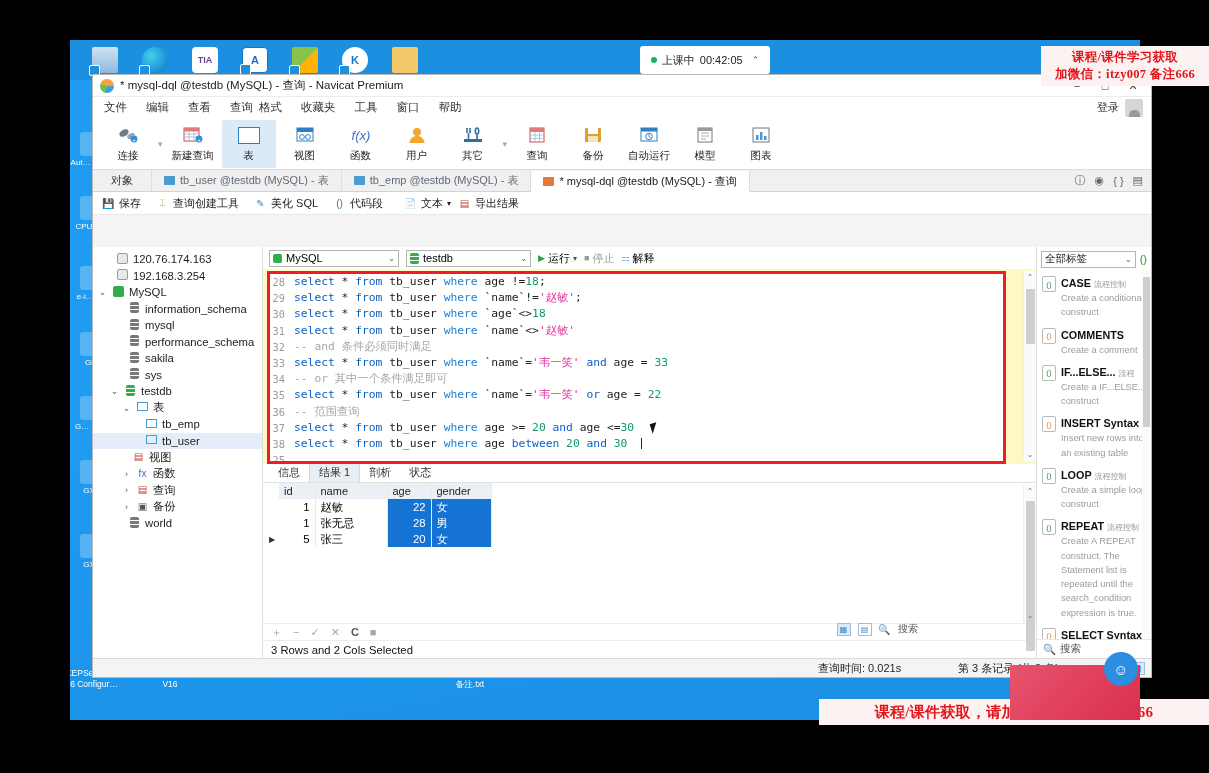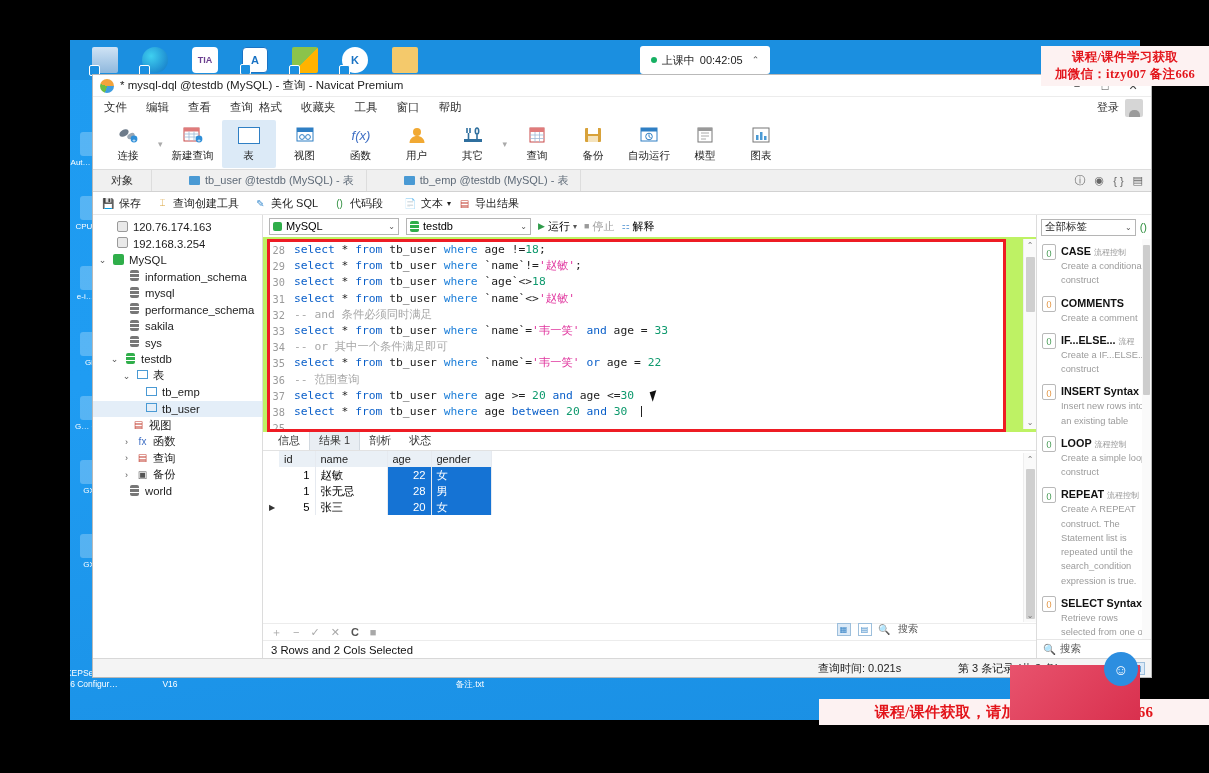--- a/index.html
+++ b/index.html
@@ -105,21 +105,21 @@
   .rb-sep { color:#aaa; font-size:9px; padding:0 1px; align-self:center; }
   .grid-ic { width:22px; height:17px; border:1.6px solid #2f7fc4; background:#fff; }
   .grid-ic .top { height:4px; background:#2f7fc4; }
   .grid-ic .bdy { height:100%; background:
      repeating-linear-gradient(to right,transparent 0 6px,#9cc3e4 6px 7px),
      repeating-linear-gradient(to bottom,transparent 0 4px,#9cc3e4 4px 5px); }
 
   
   #nv-tabs {
     height:22px; background:#f0f0f0; display:flex; align-items:stretch;
-    border-bottom:1px solid #d2d2d2; font-size:11px;gap:25px;
+    border-bottom:1px solid #d2d2d2; font-size:11px;
   }
   .nvtab {
     display:flex; align-items:center; gap:5px; padding:0 12px;
     color:#5f6b78; border-right:1px solid #ddd; white-space:nowrap;
   }
   .nvtab.obj { color:#333; padding:0 18px; }
   .nvtab.active { background:#fff; color:#1a1a1a; border-bottom:1px solid #fff;
                   position:relative; top:1px; }
   .tabico { width:11px; height:9px; background:#4a9ad4; border-radius:1px; }
   .tabico.q { background:#e07b39; }
@@ -129,21 +129,21 @@
   
   #nv-qtoolbar {
     height:23px; background:#fff; display:flex; align-items:center;
     gap:15px; padding-left:9px; font-size:11px; color:#222;
     border-bottom:1px solid #e8e8e8;
   }
   .qt-item { display:flex; align-items:center; gap:4px; }
   .qt-ic { width:13px; height:12px; display:flex; align-items:center; justify-content:center; font-size:10px; }
 
   
-  #nv-body { flex:1; display:flex; min-height:0; background:#bef264; }
+  #nv-body { flex:1; display:flex; min-height:0; background:#fef9c3;margin-top:32px; }
 
   
   #nv-tree {
     width:170px; background:#fff; border-right:1px solid #dcdcdc;
     font-size:11.3px; color:#1c1c1c; padding-top:4px; overflow:hidden;
   }
   .tr { height:16.5px; display:flex; align-items:center; gap:4px; white-space:nowrap; }
   .tr.sel { background:#e4eef8; }
   .tw { width:11px; text-align:center; color:#555; font-size:9px; flex:none; }
   .tico { width:13px; flex:none; text-align:center; font-size:10px; line-height:1; }
@@ -542,20 +542,24 @@
     <div class="nvtab obj">
       <span>对象</span>
       </div>
     <div class="nvtab">
       <span class="tabico"></span>
       <span>tb_user @testdb (MySQL) - 表</span>
       </div>
     <div class="nvtab">
       <span class="tabico"></span>
       <span>tb_emp @testdb (MySQL) - 表</span>
+      </div>
+    <div class="nvtab active">
+      <span class="tabico q"></span>
+      <span>* mysql-dql @testdb (MySQL) - 查询</span>
       </div>
     <div id="nv-tabs-right">
       <span>ⓘ</span>
       <span>◉</span>
       <span>{ }</span>
       <span>▤</span>
     </div>
   </div>
 
   <div id="nv-qtoolbar">

